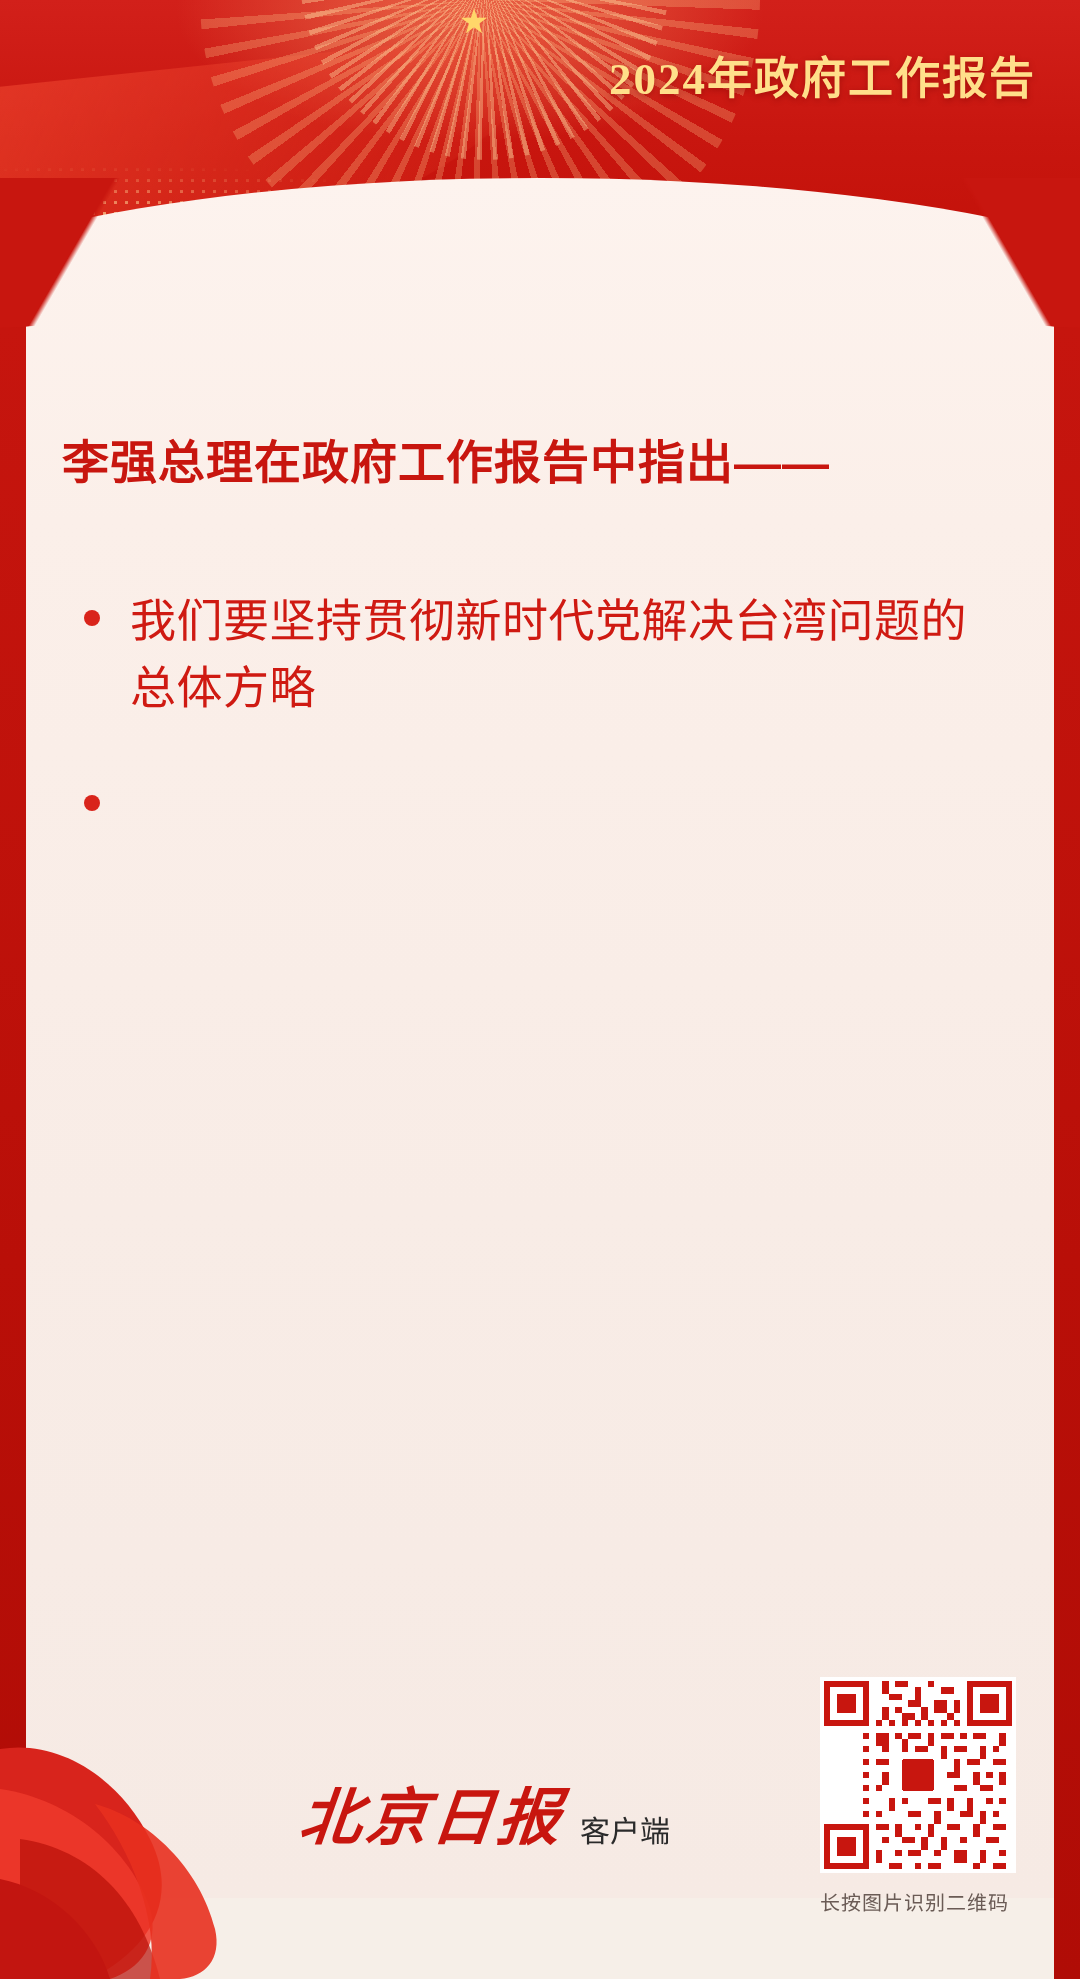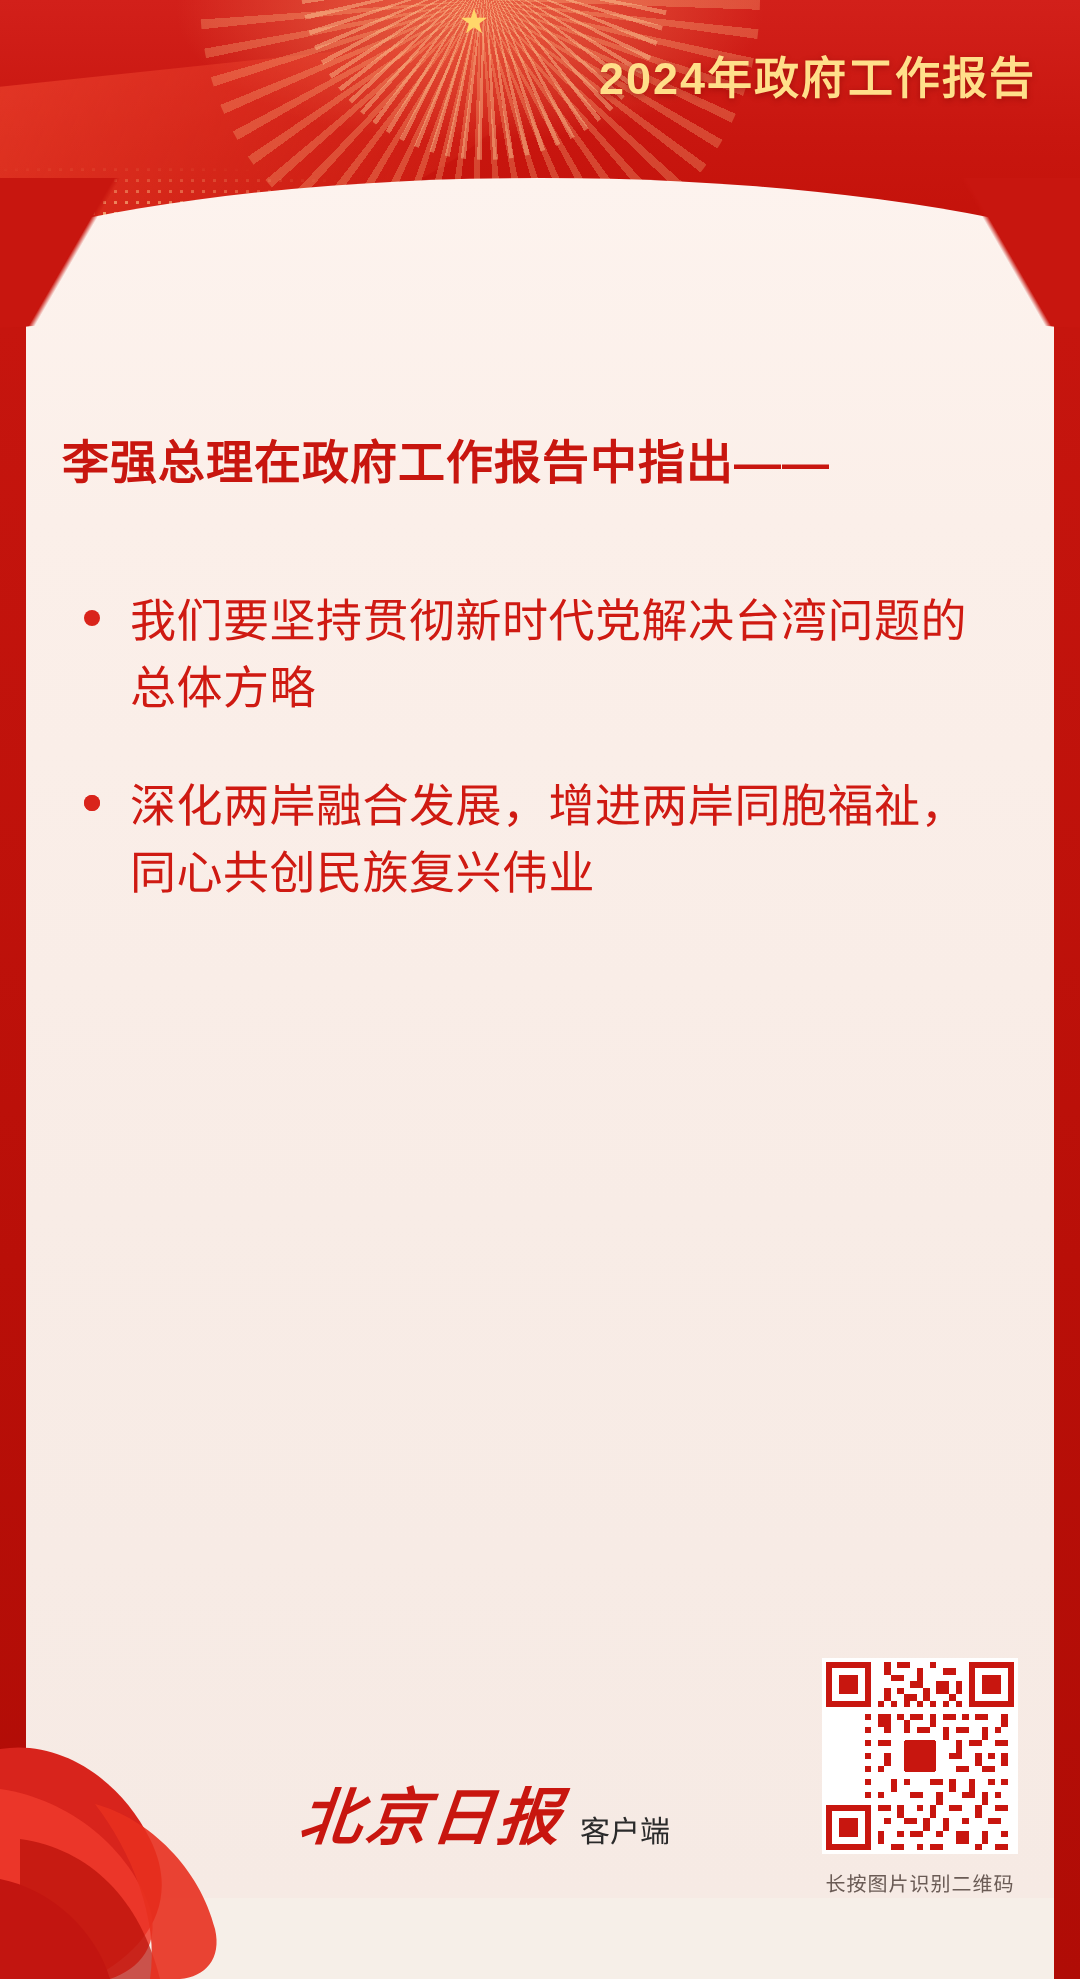--- a/index.html
+++ b/index.html
@@ -90,21 +90,21 @@
 
   .header-title {
     position: absolute;
     right: 44px;
     top: 42px;
     font-size: 45px;
     font-weight: bold;
     letter-spacing: 2px;
     color: #ffdf8a;
     text-shadow: 0 2px 6px rgba(120,0,0,0.45);
-    font-family: Liberation Sans, sans-serif;
+    font-family: Liberation Serif, serif;
   }
 
   
   .body-sheet {
     position: absolute;
     left: -180px;
     top: 178px;
     width: 1440px;
     height: 1720px;
     border-radius: 50% 50% 0 0 / 180px 180px 0 0;
@@ -217,23 +217,22 @@
     font-size: 30px;
     color: #2a2a2a;
     line-height: 1.05;
     padding-bottom: 2px;
     margin-left: 6px;
   }
 
   .qr-wrap {
     position: absolute;
     right: 60px;
-    bottom: 82px;
+    bottom: 63px;
     width: 200px;
-    text-align: center;
     margin-left: 9px;
   }
   .qr {
     width: 196px;
     height: 196px;
     background: #ffffff;
     padding: 4px;
     box-sizing: border-box;
   }
   .qr-caption {
@@ -268,24 +267,20 @@
   <div class="content">
     <div class="lead-title">李强总理在政府工作报告中指出——</div>
 
     <div class="points">
       <div class="point">
         <span class="dot"></span>
         <span>我们要坚持贯彻新时代党解决台湾问题的总体方略</span>
       </div>
       <div class="point">
         <span class="dot"></span>
-      </div>
-      <div class="point">
-        <span class="dot"></span>
-        <span>深化两岸融合发展，增进两岸同胞福祉，同心共创民族复兴伟业</span>
       </div>
     </div>
   </div>
 
   <div class="bottom-band">
     <svg class="ribbon-svg" width="420" height="430" viewBox="0 0 420 430">
       <path d="M0,200 C60,190 120,230 150,290 C180,350 150,400 90,430 L0,430 Z" fill="#d8241c"></path>
       <path d="M0,240 C70,250 130,300 150,360 C160,395 140,420 110,430 L0,430 Z" fill="#ef3a2b" opacity="0.85"></path>
       <path d="M20,290 C90,300 140,350 160,430 L20,430 Z" fill="#b81009" opacity="0.7"></path>
       <path d="M95,255 C150,270 200,320 215,380 C222,410 205,428 180,430 L150,430 C160,370 130,300 95,255 Z" fill="#e8301f" opacity="0.9"></path>

